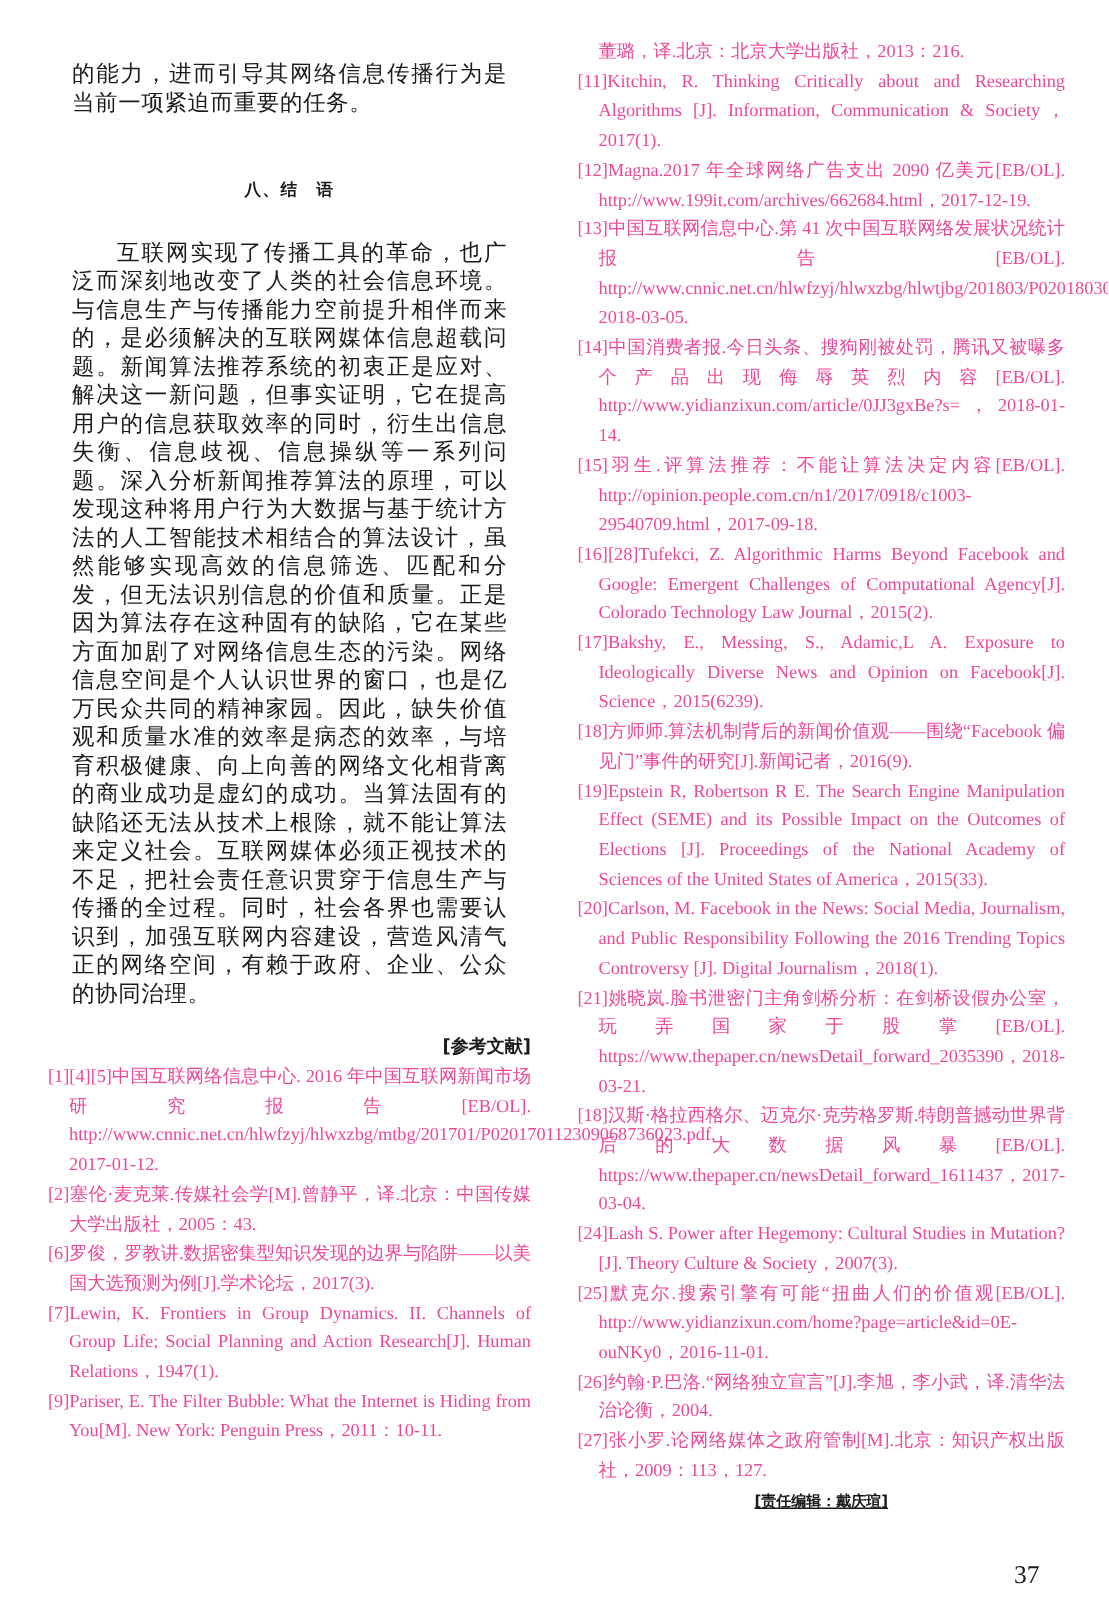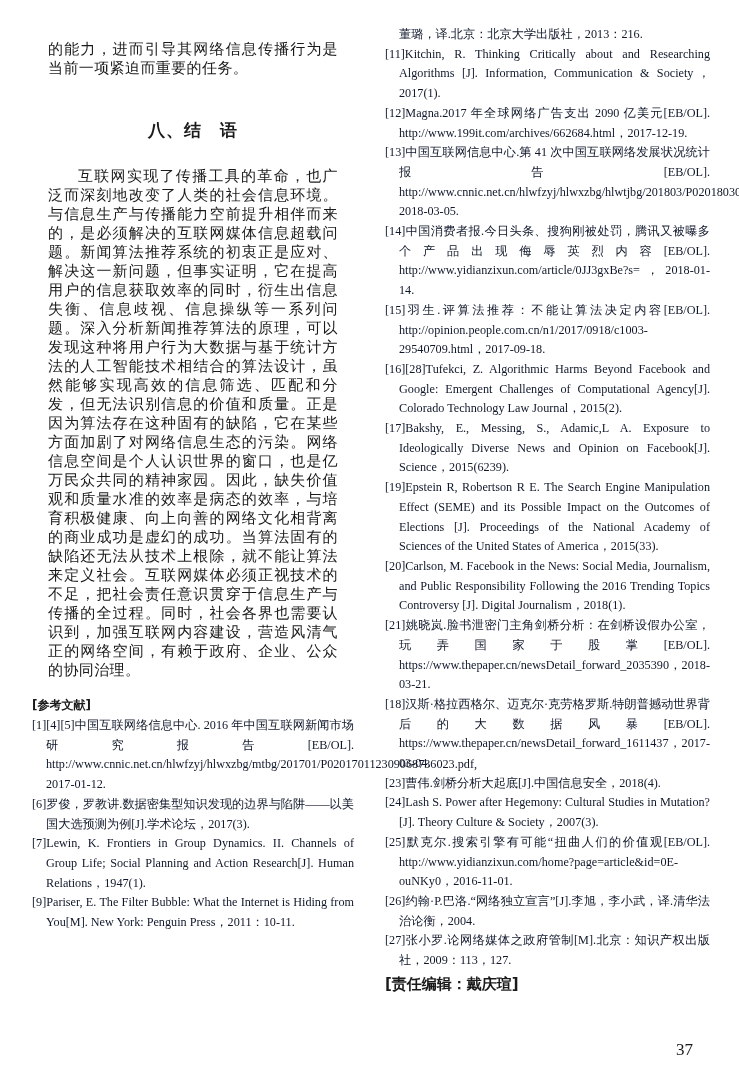--- a/index.html
+++ b/index.html
@@ -2,58 +2,59 @@
 <html><head>
 <meta charset="utf-8">
 <style>
   html, body { margin:0; padding:0; background:#ffffff; }
   body { width:739px; height:1078px; position:relative; overflow:hidden; color:#1a1a1a; }
   .col { position:absolute; top:25px; }
   .col-left { left:32px; width:322px; }
   .col-right { left:385px; width:325px; top:25px; }
   .body-text { font-family:Liberation Mono, monospace; font-size:15px; line-height:19px; text-align:justify; margin:16px; letter-spacing:0.4px; }
   .indent { text-indent:2em; }
-  .section-heading { font-family:"DejaVu Sans", sans-serif; font-weight:bold; font-size:17px; text-align:center; margin:40px 0 26px 0; letter-spacing:1px; }
-  .refs-heading { font-family:"DejaVu Sans", sans-serif; font-weight:bold; font-size:12px; text-align:left; margin:4px 0 2px 0; }
-  .ref { font-family:"Liberation Serif", serif; font-size:12.2px; line-height:19.7px; text-align:justify; margin:0; padding-left:14px; text-indent:-14px; color:#0f172a; }
+  .section-heading { font-family:"DejaVu Sans", sans-serif; font-weight:bold; font-size:11px; text-align:center; margin:40px 0 26px 0; letter-spacing:1px; }
+  .refs-heading { font-family:"DejaVu Sans", sans-serif; font-weight:bold; font-size:12px; text-align:right; margin:4px 0 2px 0; }
+  .ref { font-family:"Liberation Serif", serif; font-size:12.2px; line-height:19.7px; text-align:justify; margin:0; padding-left:14px; text-indent:-14px; color:#ec4899; }
   .ref.cont { padding-left:14px; text-indent:0; }
-  .editor { font-family:"DejaVu Sans", sans-serif; font-weight:bold; font-size:15px; text-align:left; margin-top:4px; }
+  .editor { font-family:"DejaVu Sans", sans-serif; font-weight:bold; font-size:10px; text-align:center; margin-top:4px;text-decoration:underline; }
   .page-number { position:absolute; right:46px; bottom:18px; font-family:"Liberation Serif", serif; font-size:17px; }
 </style>
 </head>
 <body>
 
 <div class="col col-left">
   <p class="body-text">的能力，进而引导其网络信息传播行为是当前一项紧迫而重要的任务。</p>
   <h2 class="section-heading">八、结　语</h2>
   <p class="body-text indent">互联网实现了传播工具的革命，也广泛而深刻地改变了人类的社会信息环境。与信息生产与传播能力空前提升相伴而来的，是必须解决的互联网媒体信息超载问题。新闻算法推荐系统的初衷正是应对、解决这一新问题，但事实证明，它在提高用户的信息获取效率的同时，衍生出信息失衡、信息歧视、信息操纵等一系列问题。深入分析新闻推荐算法的原理，可以发现这种将用户行为大数据与基于统计方法的人工智能技术相结合的算法设计，虽然能够实现高效的信息筛选、匹配和分发，但无法识别信息的价值和质量。正是因为算法存在这种固有的缺陷，它在某些方面加剧了对网络信息生态的污染。网络信息空间是个人认识世界的窗口，也是亿万民众共同的精神家园。因此，缺失价值观和质量水准的效率是病态的效率，与培育积极健康、向上向善的网络文化相背离的商业成功是虚幻的成功。当算法固有的缺陷还无法从技术上根除，就不能让算法来定义社会。互联网媒体必须正视技术的不足，把社会责任意识贯穿于信息生产与传播的全过程。同时，社会各界也需要认识到，加强互联网内容建设，营造风清气正的网络空间，有赖于政府、企业、公众的协同治理。</p>
   <div class="refs-heading">[参考文献]</div>
   <div>
     <p class="ref"><span>[1][4][5]</span><span>中国互联网络信息中心. 2016 年中国互联网新闻市场研究报告[EB/OL]. http://www.cnnic.net.cn/hlwfzyj/hlwxzbg/mtbg/201701/P020170112309068736023.pdf, 2017-01-12.</span></p>
+    <p class="ref"><span>[2]</span><span>塞伦·麦克莱.传媒社会学[M].曾静平，译.北京：中国传媒大学出版社，2005：43.</span></p>
     <p class="ref"><span>[6]</span><span>罗俊，罗教讲.数据密集型知识发现的边界与陷阱——以美国大选预测为例[J].学术论坛，2017(3).</span></p>
     <p class="ref"><span>[7]</span><span>Lewin, K. Frontiers in Group Dynamics. II. Channels of Group Life; Social Planning and Action Research[J]. Human Relations，1947(1).</span></p>
     <p class="ref"><span>[9]</span><span>Pariser, E. The Filter Bubble: What the Internet is Hiding from You[M]. New York: Penguin Press，2011：10-11.</span></p>
 
   </div>
 </div>
 
 <div class="col col-right">
   <p class="ref cont">董璐，译.北京：北京大学出版社，2013：216.</p>
   <p class="ref"><span>[11]</span><span>Kitchin, R. Thinking Critically about and Researching Algorithms [J]. Information, Communication &amp; Society，2017(1).</span></p>
   <p class="ref"><span>[12]</span><span>Magna.2017 年全球网络广告支出 2090 亿美元[EB/OL]. http://www.199it.com/archives/662684.html，2017-12-19.</span></p>
   <p class="ref"><span>[13]</span><span>中国互联网信息中心.第 41 次中国互联网络发展状况统计报告[EB/OL]. http://www.cnnic.net.cn/hlwfzyj/hlwxzbg/hlwtjbg/201803/P020180305409870339136.pdf，2018-03-05.</span></p>
   <p class="ref"><span>[14]</span><span>中国消费者报.今日头条、搜狗刚被处罚，腾讯又被曝多个产品出现侮辱英烈内容[EB/OL]. http://www.yidianzixun.com/article/0JJ3gxBe?s=，2018-01-14.</span></p>
   <p class="ref"><span>[15]</span><span>羽生.评算法推荐：不能让算法决定内容[EB/OL]. http://opinion.people.com.cn/n1/2017/0918/c1003-29540709.html，2017-09-18.</span></p>
   <p class="ref"><span>[16][28]</span><span>Tufekci, Z. Algorithmic Harms Beyond Facebook and Google: Emergent Challenges of Computational Agency[J]. Colorado Technology Law Journal，2015(2).</span></p>
   <p class="ref"><span>[17]</span><span>Bakshy, E., Messing, S., Adamic,L A. Exposure to Ideologically Diverse News and Opinion on Facebook[J]. Science，2015(6239).</span></p>
+  <p class="ref"><span>[18]</span><span>方师师.算法机制背后的新闻价值观——围绕“Facebook 偏见门”事件的研究[J].新闻记者，2016(9).</span></p>
   <p class="ref"><span>[19]</span><span>Epstein R, Robertson R E. The Search Engine Manipulation Effect (SEME) and its Possible Impact on the Outcomes of Elections [J]. Proceedings of the National Academy of Sciences of the United States of America，2015(33).</span></p>
   <p class="ref"><span>[20]</span><span>Carlson, M. Facebook in the News: Social Media, Journalism, and Public Responsibility Following the 2016 Trending Topics Controversy [J]. Digital Journalism，2018(1).</span></p>
   <p class="ref"><span>[21]</span><span>姚晓岚.脸书泄密门主角剑桥分析：在剑桥设假办公室，玩弄国家于股掌[EB/OL]. https://www.thepaper.cn/newsDetail_forward_2035390，2018-03-21.</span></p>
   <p class="ref"><span>[18]</span><span>汉斯·格拉西格尔、迈克尔·克劳格罗斯.特朗普撼动世界背后的大数据风暴[EB/OL]. https://www.thepaper.cn/newsDetail_forward_1611437，2017-03-04.</span></p>
-  <p class="ref"><span>[23]</span><span>曹伟.剑桥分析大起底[J].中国信息安全，2018(4).</span></p>
   <p class="ref"><span>[24]</span><span>Lash S. Power after Hegemony: Cultural Studies in Mutation?[J]. Theory Culture &amp; Society，2007(3).</span></p>
   <p class="ref"><span>[25]</span><span>默克尔.搜索引擎有可能“扭曲人们的价值观[EB/OL]. http://www.yidianzixun.com/home?page=article&amp;id=0E-ouNKy0，2016-11-01.</span></p>
   <p class="ref"><span>[26]</span><span>约翰·P.巴洛.“网络独立宣言”[J].李旭，李小武，译.清华法治论衡，2004.</span></p>
   <p class="ref"><span>[27]</span><span>张小罗.论网络媒体之政府管制[M].北京：知识产权出版社，2009：113，127.</span></p>
   <div class="editor">[责任编辑：戴庆瑄]</div>
 </div>
 
 <div class="page-number">37</div>
 
 </body></html>

